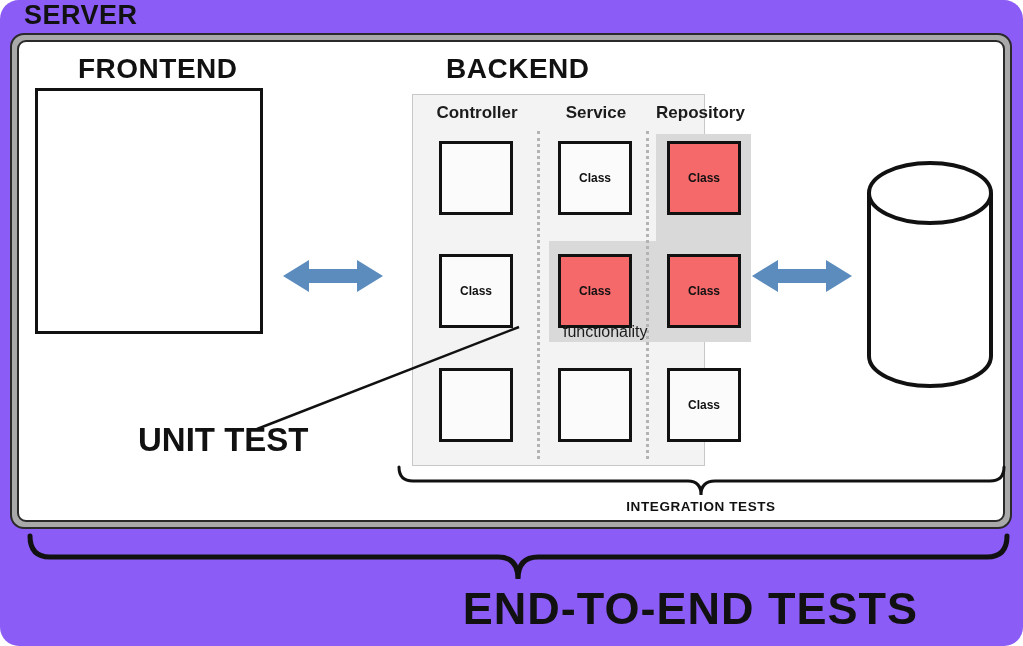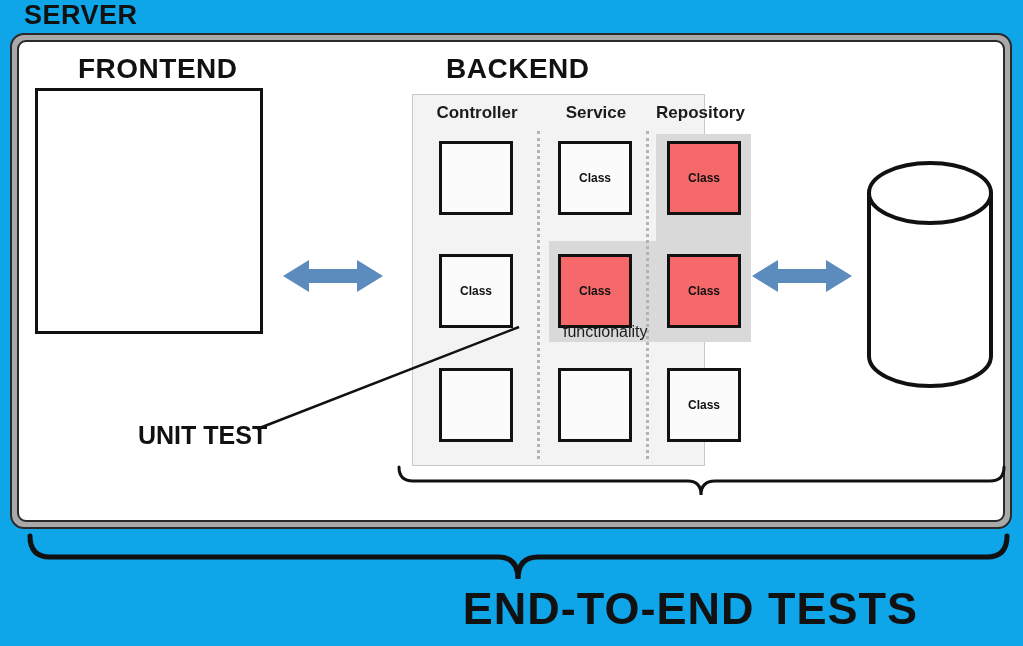--- a/index.html
+++ b/index.html
@@ -4,21 +4,21 @@
 <style>
   :root{
     --red-box:#f5696a;
     --arrow:#5b8cbd;
     --backend-panel:#f3f3f3;
     --highlight:#d9d9d9;
     --ink:#111;
   }
   *{box-sizing:border-box;margin:0;padding:0;}
   body{background:#fff;font-family:"Liberation Sans",sans-serif;color:var(--ink);}
-  .canvas{position:relative;width:1023px;height:646px;background:#0ea5e9;overflow:hidden;}
+  .canvas{position:relative;width:1023px;height:646px;background:#8b5cf6;overflow:hidden;border-radius:19px;}
 
   .server-title{position:absolute;left:24px;top:0px;font-size:27px;font-weight:800;letter-spacing:0.5px;}
 
   .server-box{position:absolute;left:10px;top:33px;width:1002px;height:496px;
     background:#a9a9a9;border:2px solid #2a2a2a;border-radius:14px;}
   .server-box-inner{position:absolute;inset:5px;background:#fff;border:2px solid #2a2a2a;border-radius:9px;}
 
   .section-heading{position:absolute;font-size:28px;font-weight:800;letter-spacing:0.5px;z-index:3;margin-left:48px;}
   .h-frontend{left:30px;top:53px;}
   .h-backend{left:398px;top:53px;}
@@ -49,21 +49,21 @@
 
   .functionality{position:absolute;left:150px;top:228px;width:180px;text-align:left;
     font-size:16px;color:#1d1d1d;z-index:1;}
 
   .db-cyl{position:absolute;left:865px;top:160px;z-index:2;}
 
   .arrow{position:absolute;top:260px;z-index:2;}
   .arrow-left{left:283px;}
   .arrow-right{left:752px;}
 
-  .unit-test-label{position:absolute;left:138px;top:421px;font-size:25px;font-weight:800;z-index:3;}
+  .unit-test-label{position:absolute;left:138px;top:421px;font-size:33px;font-weight:800;z-index:3;}
 
   .overlay{position:absolute;left:0;top:0;width:1023px;height:646px;pointer-events:none;z-index:4;}
 
   .integration-label{position:absolute;left:551px;top:499px;width:300px;text-align:center;
     font-size:13.5px;font-weight:700;letter-spacing:0.6px;z-index:3;}
   .e2e-label{position:absolute;left:118px;top:583px;width:800px;text-align:right;
     font-size:45px;font-weight:800;letter-spacing:1px;z-index:3;}
 </style>
 </head>
 <body>
@@ -120,15 +120,16 @@
   </svg>
 
   <div class="unit-test-label">UNIT TEST</div>
 
   <svg class="overlay" viewBox="0 0 1023 646">
     <line x1="257" y1="429" x2="519" y2="327" stroke="#111111" stroke-width="2.5"></line>
     <path d="M 399 467 Q 399 481 413 481 L 688 481 Q 701 481 701 495 Q 701 481 715 481 L 990 481 Q 1004 481 1004 467" fill="none" stroke="#111111" stroke-width="3" stroke-linecap="round"></path>
     <path d="M 30 536 Q 30 557 50 557 L 498 557 Q 518 557 518 579 Q 518 557 538 557 L 987 557 Q 1007 557 1007 536" fill="none" stroke="#111111" stroke-width="5" stroke-linecap="round"></path>
   </svg>
 
+  <div class="integration-label">INTEGRATION TESTS</div>
   <div class="e2e-label">END-TO-END TESTS</div>
 
 </div>
 
 </body></html>

